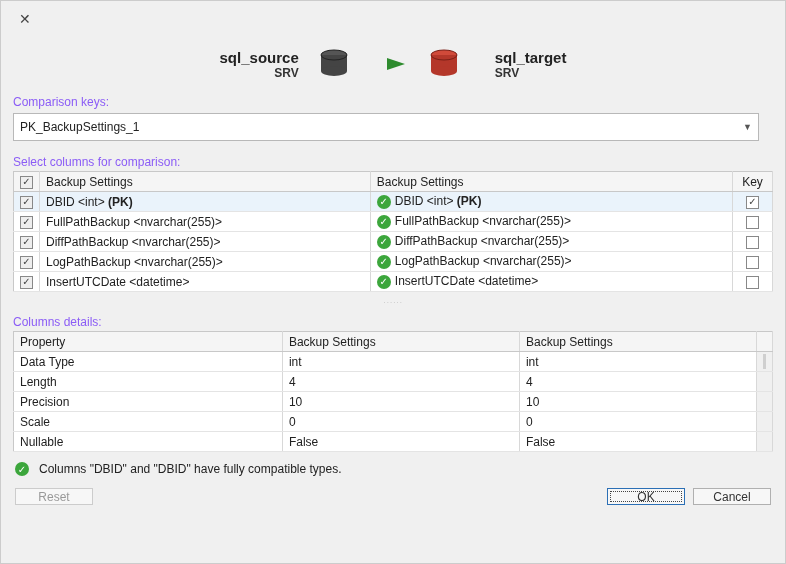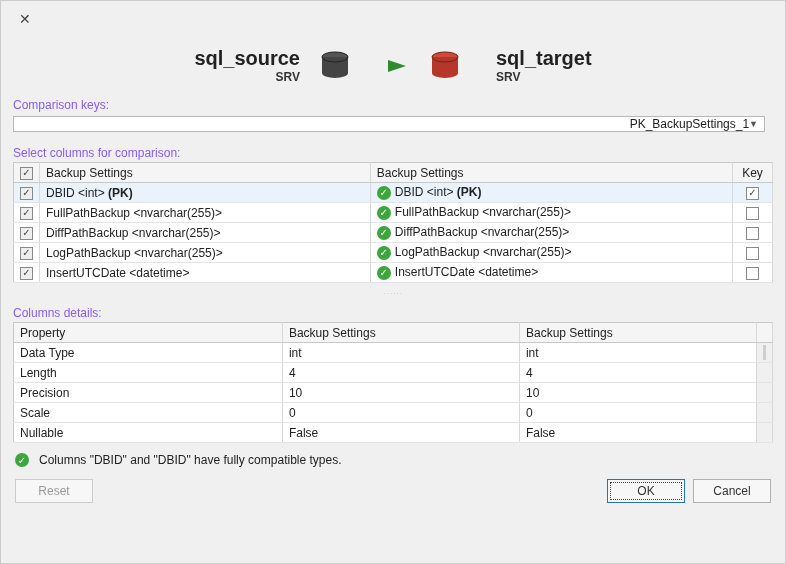--- a/index.html
+++ b/index.html
@@ -31,32 +31,32 @@
   }
   .diagram {
     display: flex;
     align-items: center;
     justify-content: center;
     gap: 18px;
     padding: 14px 0 8px 0;
   }
   .db-label { text-align: right; }
   .db-label.right { text-align: left; margin-left: 16px; }
-  .db-name { font-size: 20px; font-weight: bold; }
+  .db-name { font-size: 15px; font-weight: bold; }
   .db-sub { font-size: 12px; font-weight: bold; color: #333; }
   .arrow { display:flex; align-items:center; }
   .section-label { padding: 6px 12px 2px 12px; color: #8b5cf6; }
   .combo {
-    margin: 2px 20px 8px 12px;
-    height: 16px;
+    margin: 2px 26px 8px 12px;
+    height: 28px;
     background: #fff;
     border: 1px solid #b8b8b8;
     display: flex;
     align-items: center;
-    justify-content: flex-end;
+    justify-content: space-between;
     padding: 0 6px;
   }
   .combo .caret { font-size: 9px; color: #555; }
   .col-table, .det-table {
     margin: 0 12px;
     border: 1px solid #c8c8c8;
     border-collapse: collapse;
     width: calc(100% - 24px);
     background: #fff;
   }
@@ -121,21 +121,21 @@
     padding: 10px 14px 4px 14px;
   }
   .btnbar {
     display: flex;
     align-items: center;
     padding: 8px 14px 12px 14px;
     gap: 8px;
   }
   .btn {
     min-width: 78px;
-    height: 24px;
+    height: 17px;
     border: 1px solid #b0b0b0;
     background: #f7f7f7;
     display: inline-flex;
     align-items: center;
     justify-content: center;
     padding: 0 14px;
     color: #333;
     cursor: pointer;
     text-align: right;
   }

